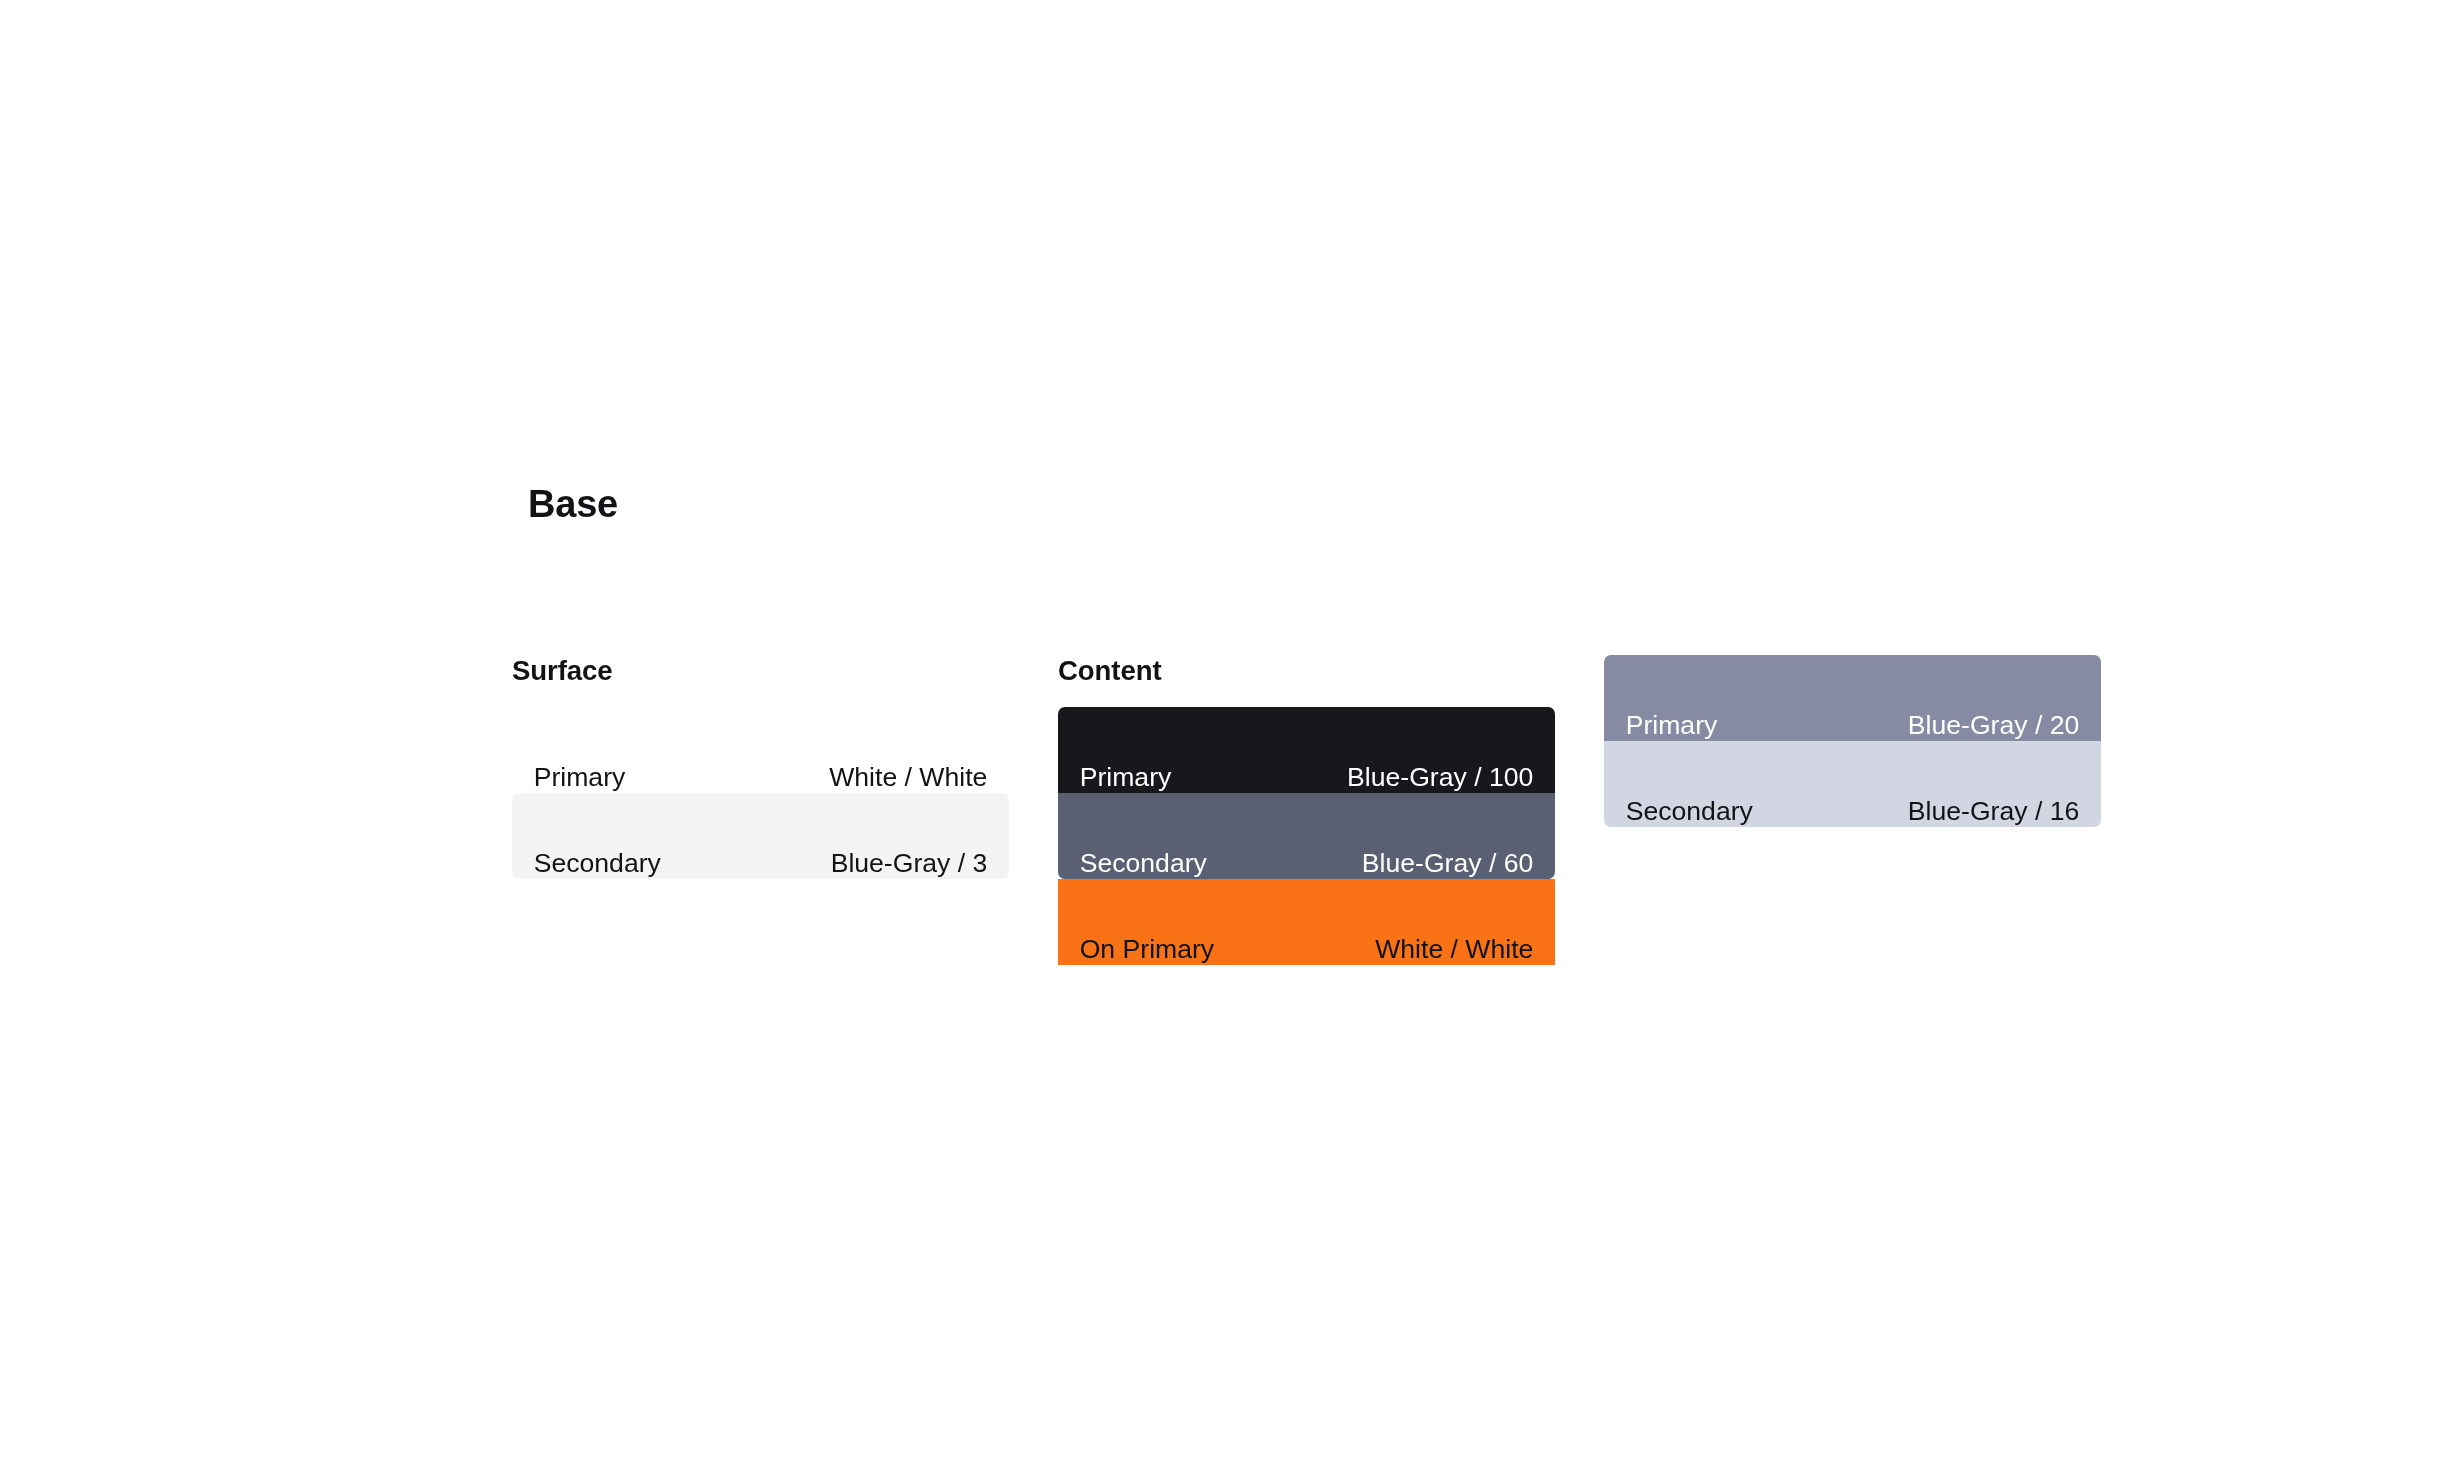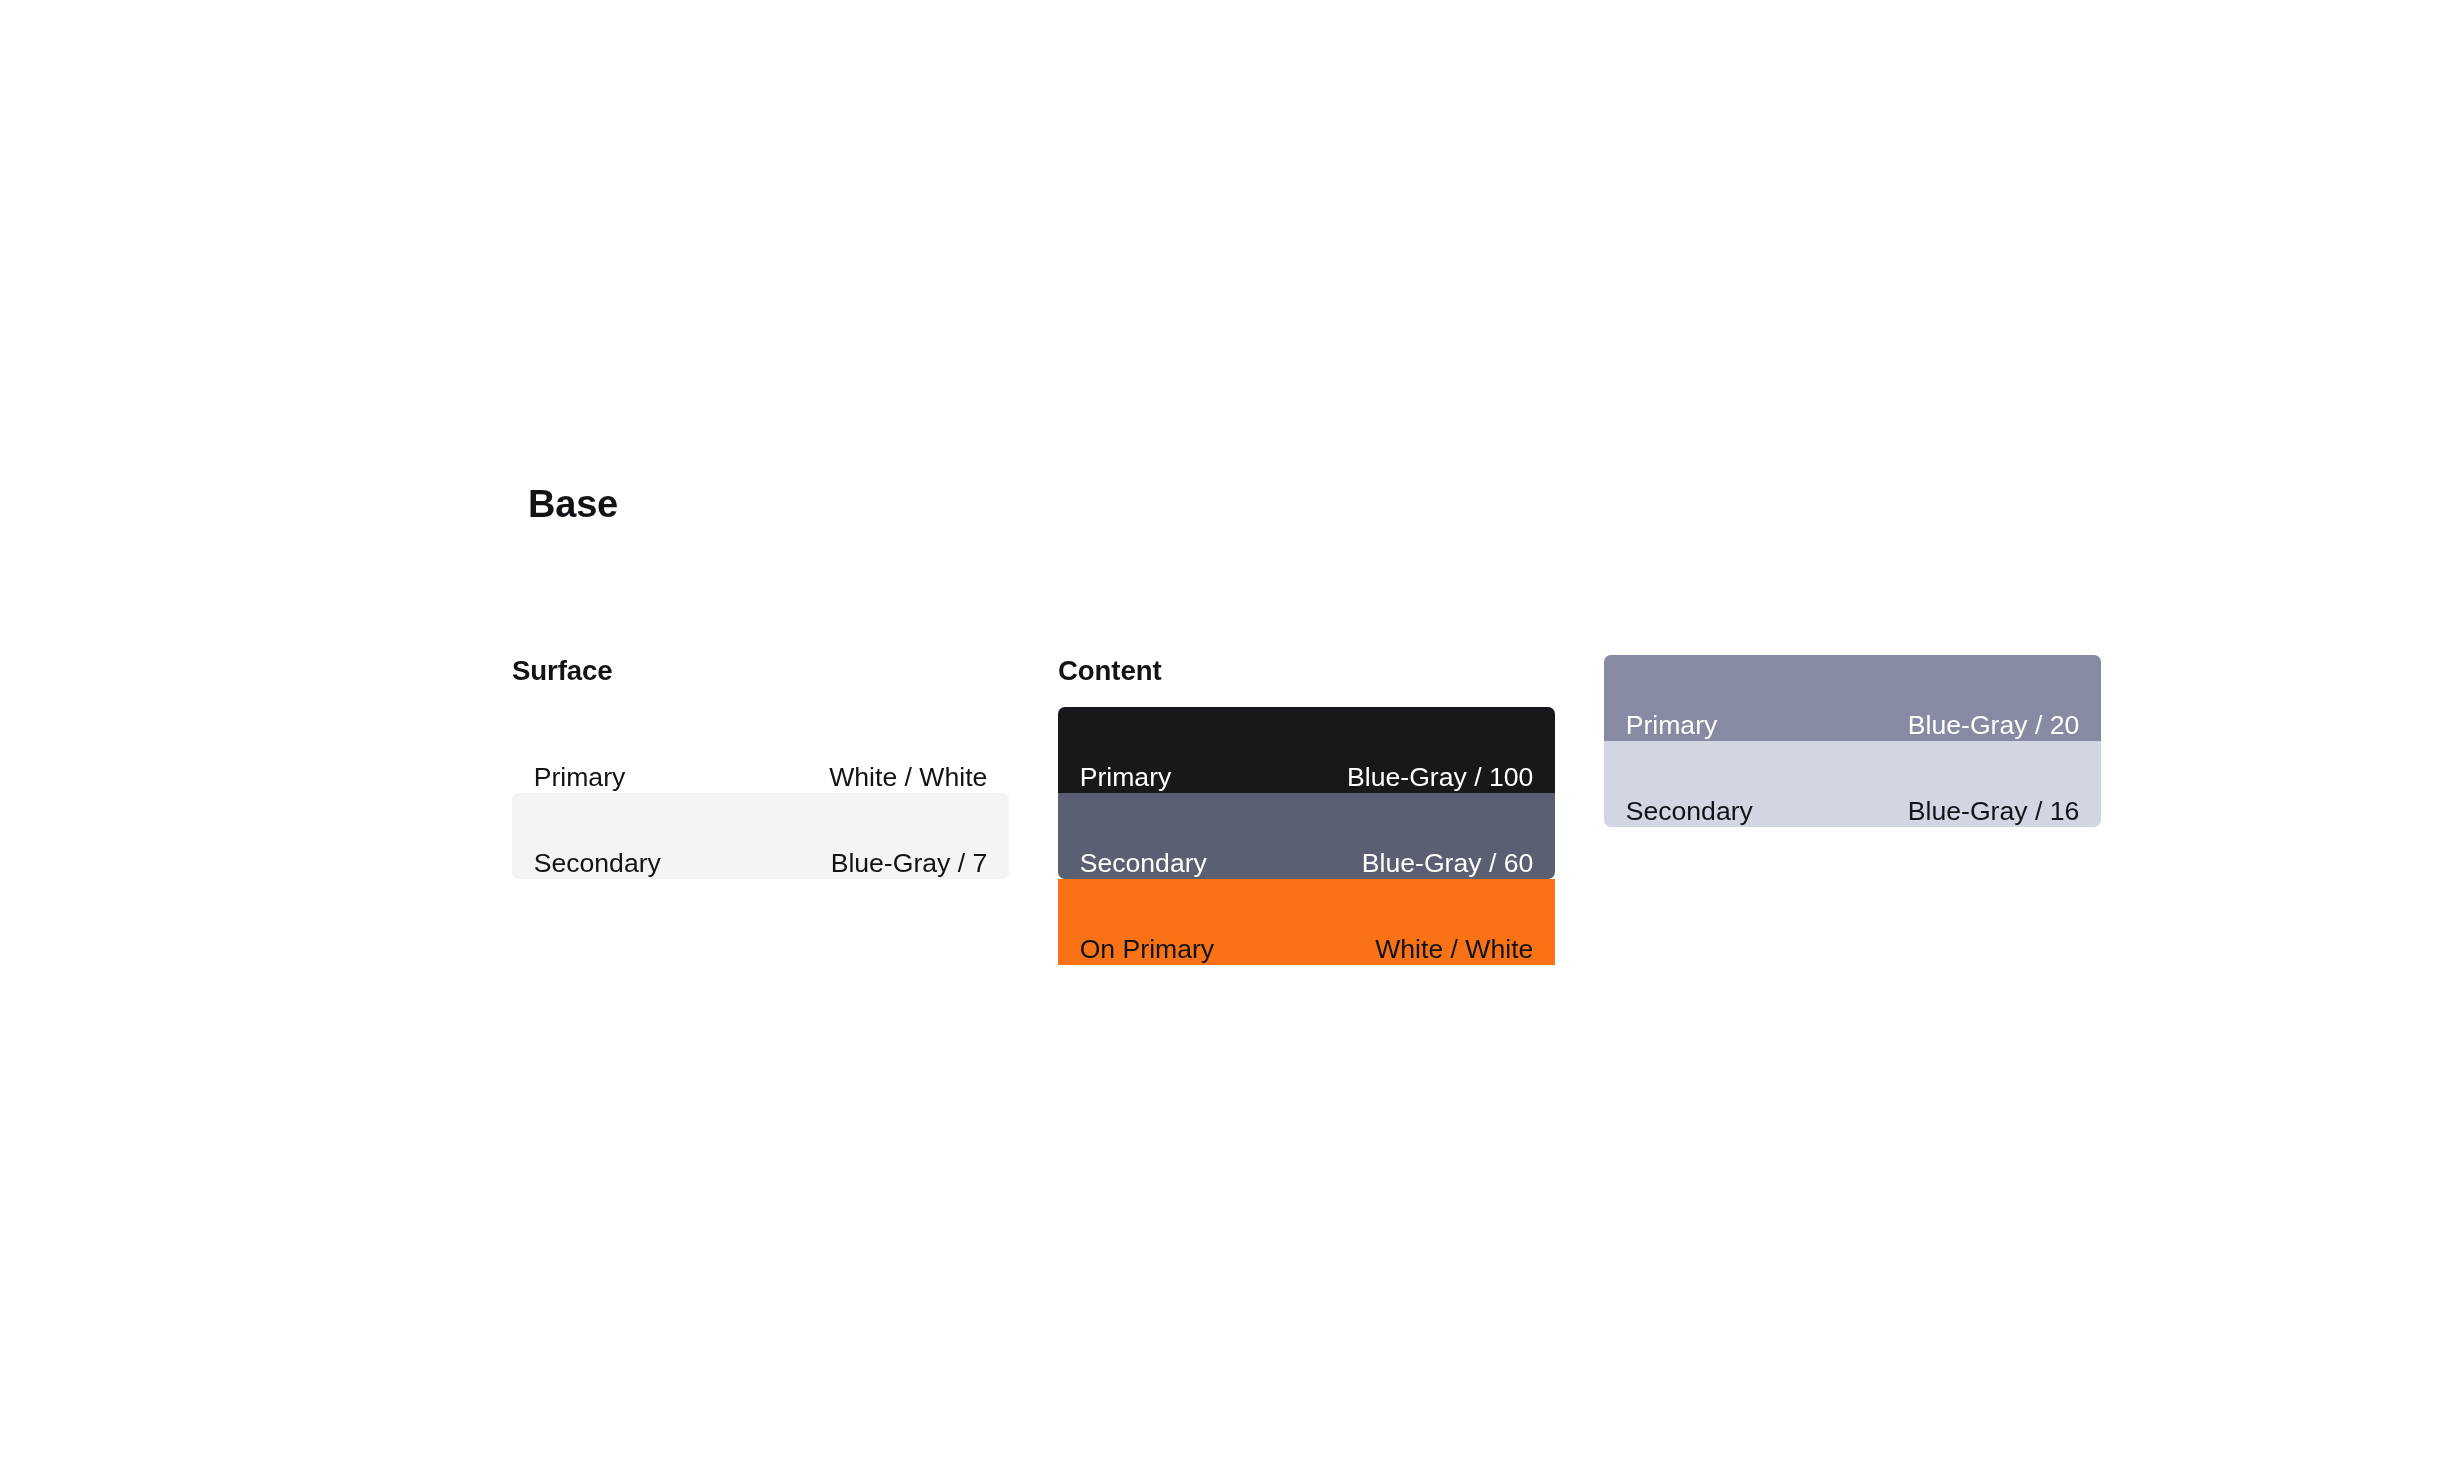--- a/index.html
+++ b/index.html
@@ -95,21 +95,21 @@
   <div class="columns">
       <div class="column">
         <div class="column-title">Surface</div>
         <div class="swatch-group">
           <div class="swatch" style="background: rgb(255, 255, 255); color: rgb(17, 19, 22);">
             <span class="token-name">Primary</span>
             <span class="token-value">White / White</span>
           </div>
           <div class="swatch group-rounded-top group-rounded-bottom" style="background: rgb(244, 244, 245); color: rgb(17, 19, 22);">
             <span class="token-name">Secondary</span>
-            <span class="token-value">Blue-Gray / 7</span>
+            <span class="token-value">Blue-Gray / 3</span>
           </div>
         </div>
       </div>
       <div class="column">
         <div class="column-title">Content</div>
         <div class="swatch-group">
           <div class="swatch group-rounded-top" style="background: rgb(22, 24, 28); color: rgb(255, 255, 255);">
             <span class="token-name">Primary</span>
             <span class="token-value">Blue-Gray / 100</span>
           </div>

